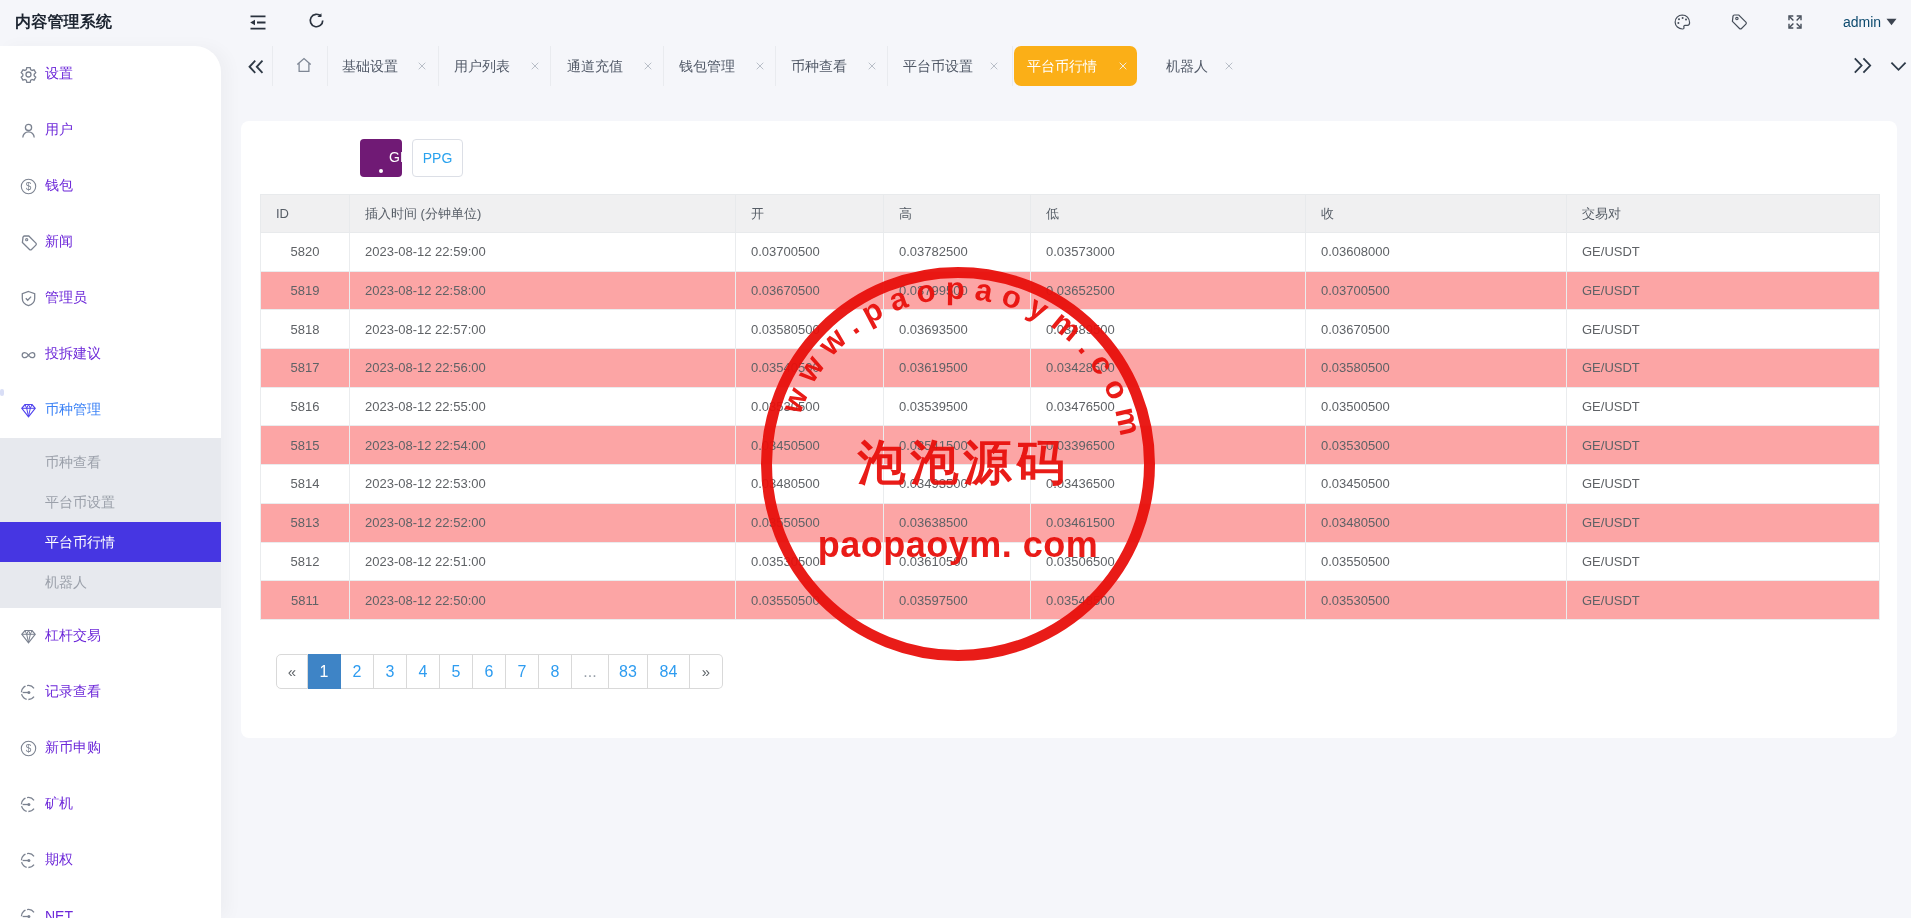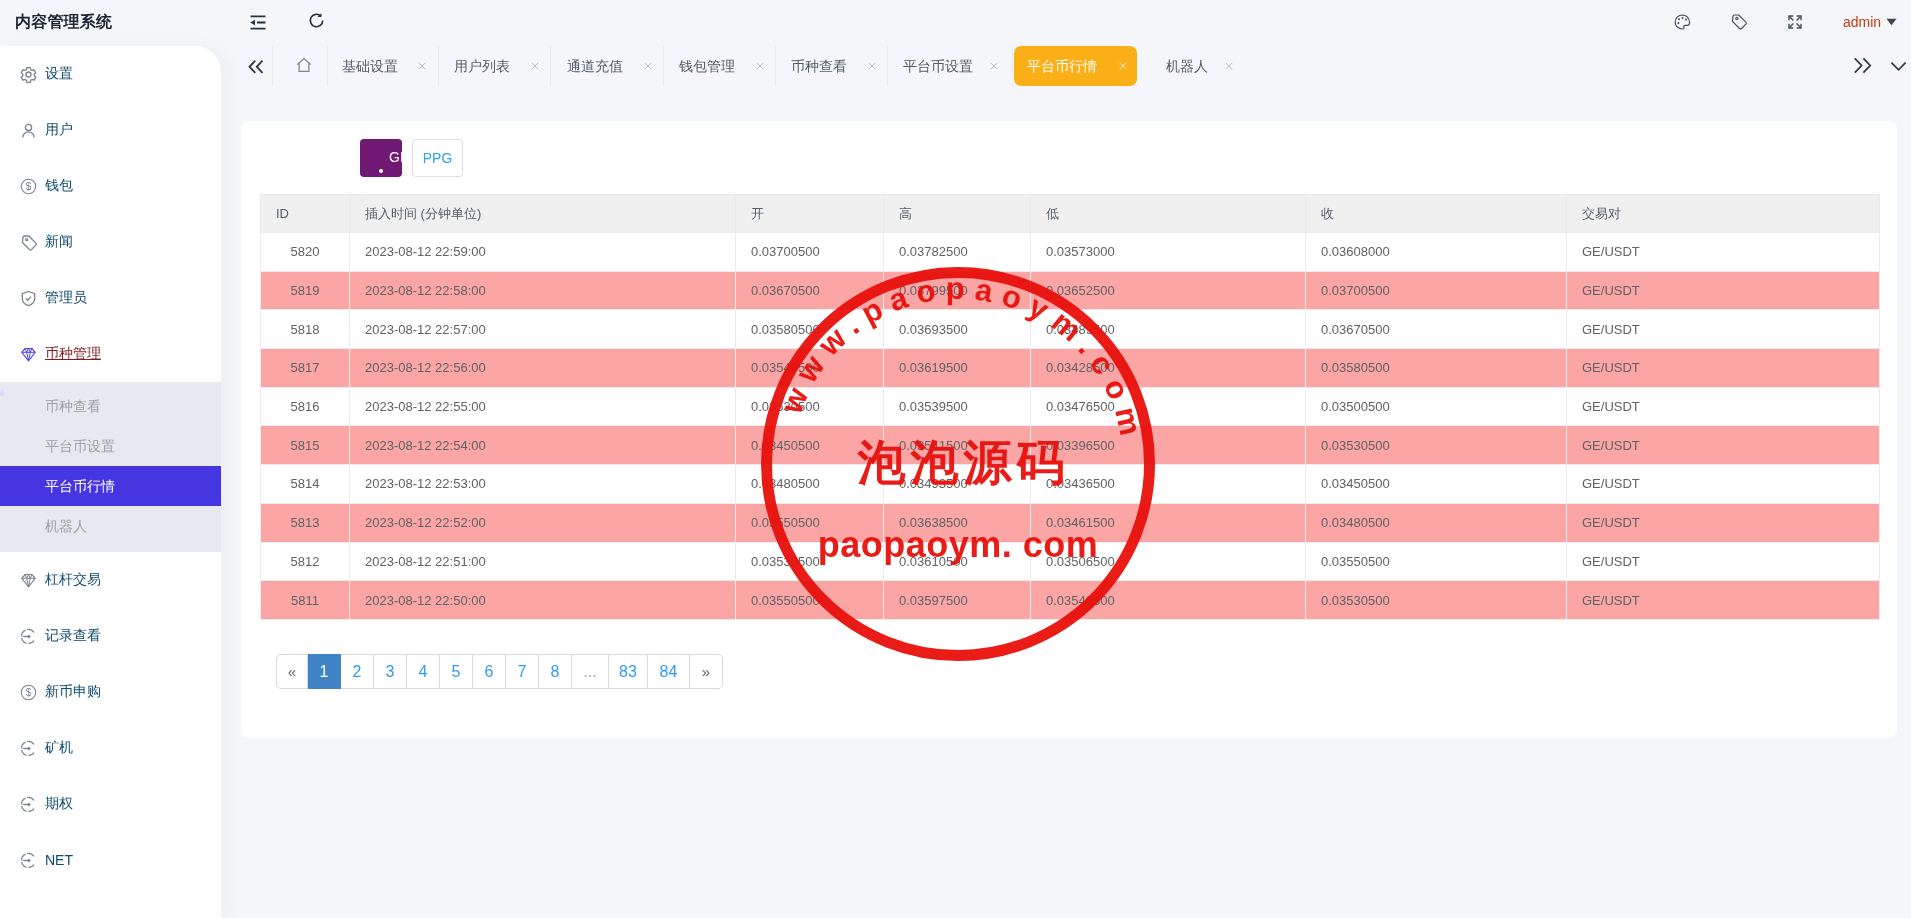--- a/index.html
+++ b/index.html
@@ -5,22 +5,22 @@
   * { margin:0; padding:0; box-sizing:border-box; }
   html,body { width:1911px; height:918px; overflow:hidden; }
   body { font-family:"Liberation Sans", sans-serif; background:#f5f6fa; position:relative; }
 
   
   .side-title { position:absolute; left:0; top:0; width:221px; height:46px; z-index:5; }
   .side-title span { position:absolute; left:15px; top:12px; font-size:16px; font-weight:bold; color:#1c2430; letter-spacing:0.2px; }
   .menu { position:absolute; left:0; top:46px; width:221px; height:872px; background:#fff; border-top-right-radius:26px; box-shadow:8px 0 16px rgba(29,35,41,0.03); z-index:4; }
   .mi { position:relative; height:56px; display:flex; align-items:center; }
   .mi .ic { width:17px; height:17px; margin-left:20px; flex:none; }
-  .mi .tx { margin-left:8px; font-size:14px; color:#0c4a6e; }
-  .mi.act .tx { color:#7f1d1d;text-decoration:underline; }
+  .mi .tx { margin-left:8px; font-size:14px; color:#6d28d9; }
+  .mi.act .tx { color:#3b82f6; }
   .sub { background:#e7e9ee; padding:4px 0 6px 0; }
   .si { height:40px; line-height:40px; padding-left:45px; font-size:14px; color:#9ba0aa; }
   .si.act { background:#4636e2; color:#fff; }
 
   
   .topbar { position:absolute; left:221px; top:0; right:0; height:44px; }
   .tabbar { position:absolute; left:221px; top:44px; right:0; height:44px; }
   .vdiv { position:absolute; top:2px; width:1px; height:40px; background:#e9ebef; }
   .tabtext { position:absolute; top:0; height:44px; line-height:44px; font-size:14px; color:#525a68; white-space:nowrap; }
   .tabx { position:absolute; top:17px; width:10px; height:10px; color:#b9bfc8; }
@@ -123,20 +123,26 @@
         <use href="#d-tag"></use>
       </svg>
       <span class="tx">新闻</span>
     </div>
   <div class="mi">
       <svg class="ic" viewBox="0 0 17 17" stroke="#7b8290" fill="#7b8290">
         <use href="#d-shield"></use>
       </svg>
       <span class="tx">管理员</span>
     </div>
+  <div class="mi">
+      <svg class="ic" viewBox="0 0 17 17" stroke="#7b8290" fill="#7b8290">
+        <use href="#d-inf"></use>
+      </svg>
+      <span class="tx">投拆建议</span>
+    </div>
   <div class="mi act">
       <svg class="ic" viewBox="0 0 17 17" stroke="#5144ee" fill="#5144ee">
         <use href="#d-gem"></use>
       </svg>
       <span class="tx">币种管理</span>
     </div>
   <div class="sub">
     <div class="si">币种查看</div>
     <div class="si">平台币设置</div>
     <div class="si act">平台币行情</div>
@@ -202,21 +208,21 @@
 
   <svg style="position:absolute;left:1509px;top:13px" width="17" height="17" viewBox="0 0 17 17">
     <path d="M2 3.4 a1.4 1.4 0 0 1 1.4-1.4 h4.4 l7.1 7.1 a1.4 1.4 0 0 1 0 2 l-4.4 4.4 a1.4 1.4 0 0 1 -2 0 l-7.1-7.1 z" fill="none" stroke="#454d59" stroke-width="1.2" transform="translate(1,0)"></path>
     <circle cx="6.9" cy="5.6" r="1.2" fill="none" stroke="#454d59" stroke-width="1.1"></circle>
   </svg>
 
   <svg style="position:absolute;left:1567px;top:15px" width="14" height="14" viewBox="0 0 14 14" stroke="#454d59" fill="#454d59">
     <path d="M8.7 1 h4.3 v4.3 M5.3 13 H1 V8.7 M13 8.7 V13 H8.7 M1 5.3 V1 h4.3" fill="none" stroke-width="1.4"></path>
     <path d="M8.6 5.4 L12.6 1.4 M5.4 8.6 L1.4 12.6 M8.6 8.6 l4 4 M5.4 5.4 l-4-4" stroke-width="1.4"></path>
   </svg>
-  <span style="position:absolute;left:1622px;top:14px;font-size:14px;color:#c2410c">admin</span>
+  <span style="position:absolute;left:1622px;top:14px;font-size:14px;color:#0c4a6e">admin</span>
   <svg style="position:absolute;left:1665px;top:18px" width="11" height="8" viewBox="0 0 11 8">
       <path d="M0.5 0.8 h10 L5.5 7.2 z" fill="#3c4450"></path>
     </svg>
 </div>
 
 <div class="tabbar">
   <svg style="position:absolute;left:26.5px;top:14.5px" width="16" height="15.5" viewBox="0 0 21 18" fill="none" stroke="#2f3a46" stroke-width="2.4">
     <path d="M9.5 1 L2 9 l7.5 8 M19 1 l-7.5 8 7.5 8"></path>
   </svg>
   <svg style="position:absolute;left:73.5px;top:13px" width="18" height="16" viewBox="0 0 20 19" fill="none" stroke="#7e8694" stroke-width="1.5">

